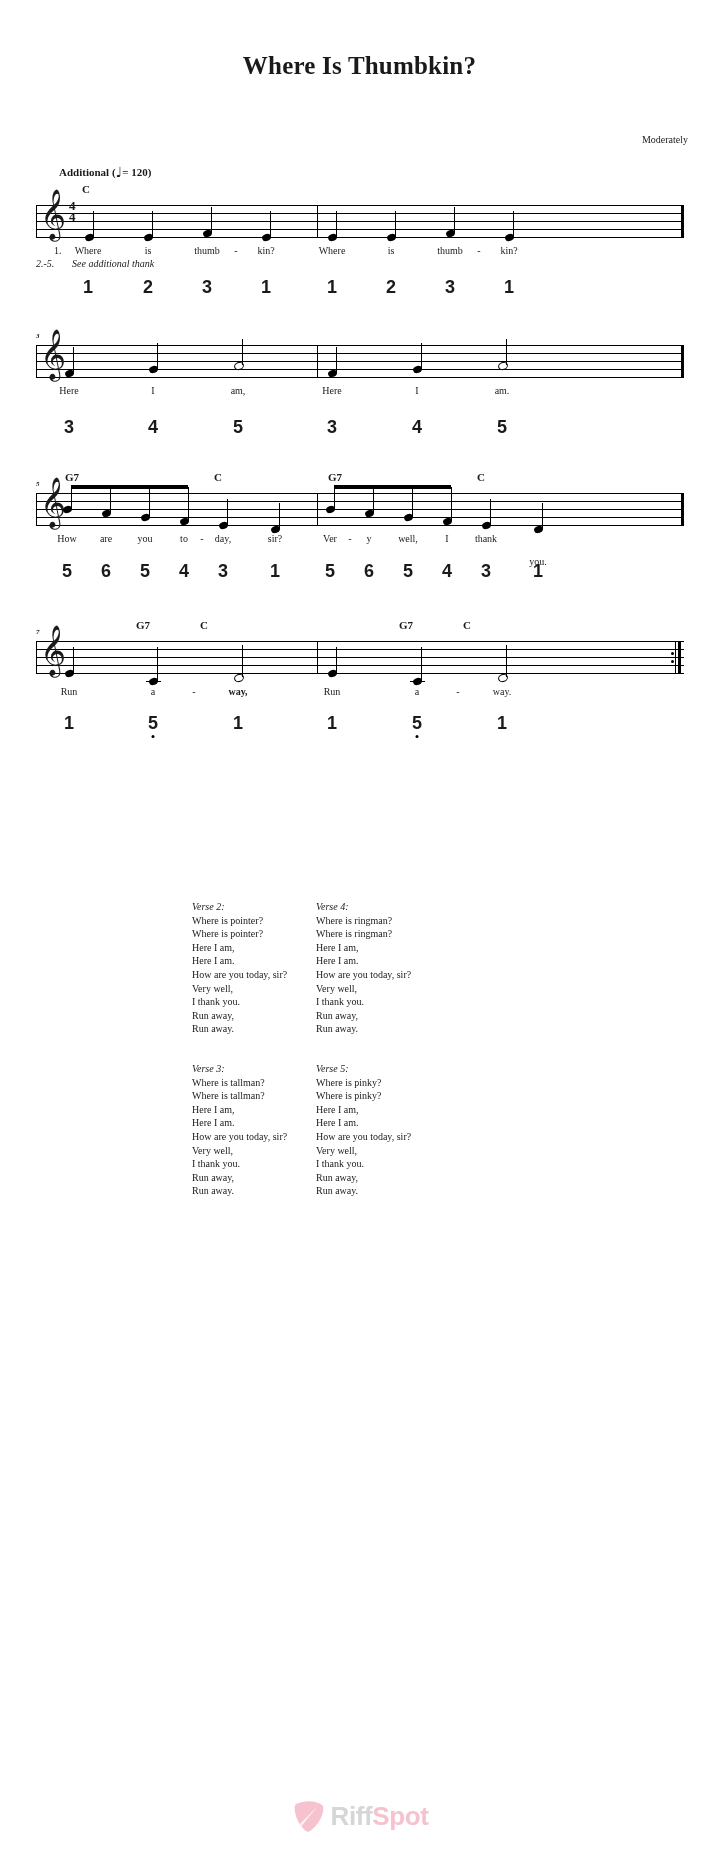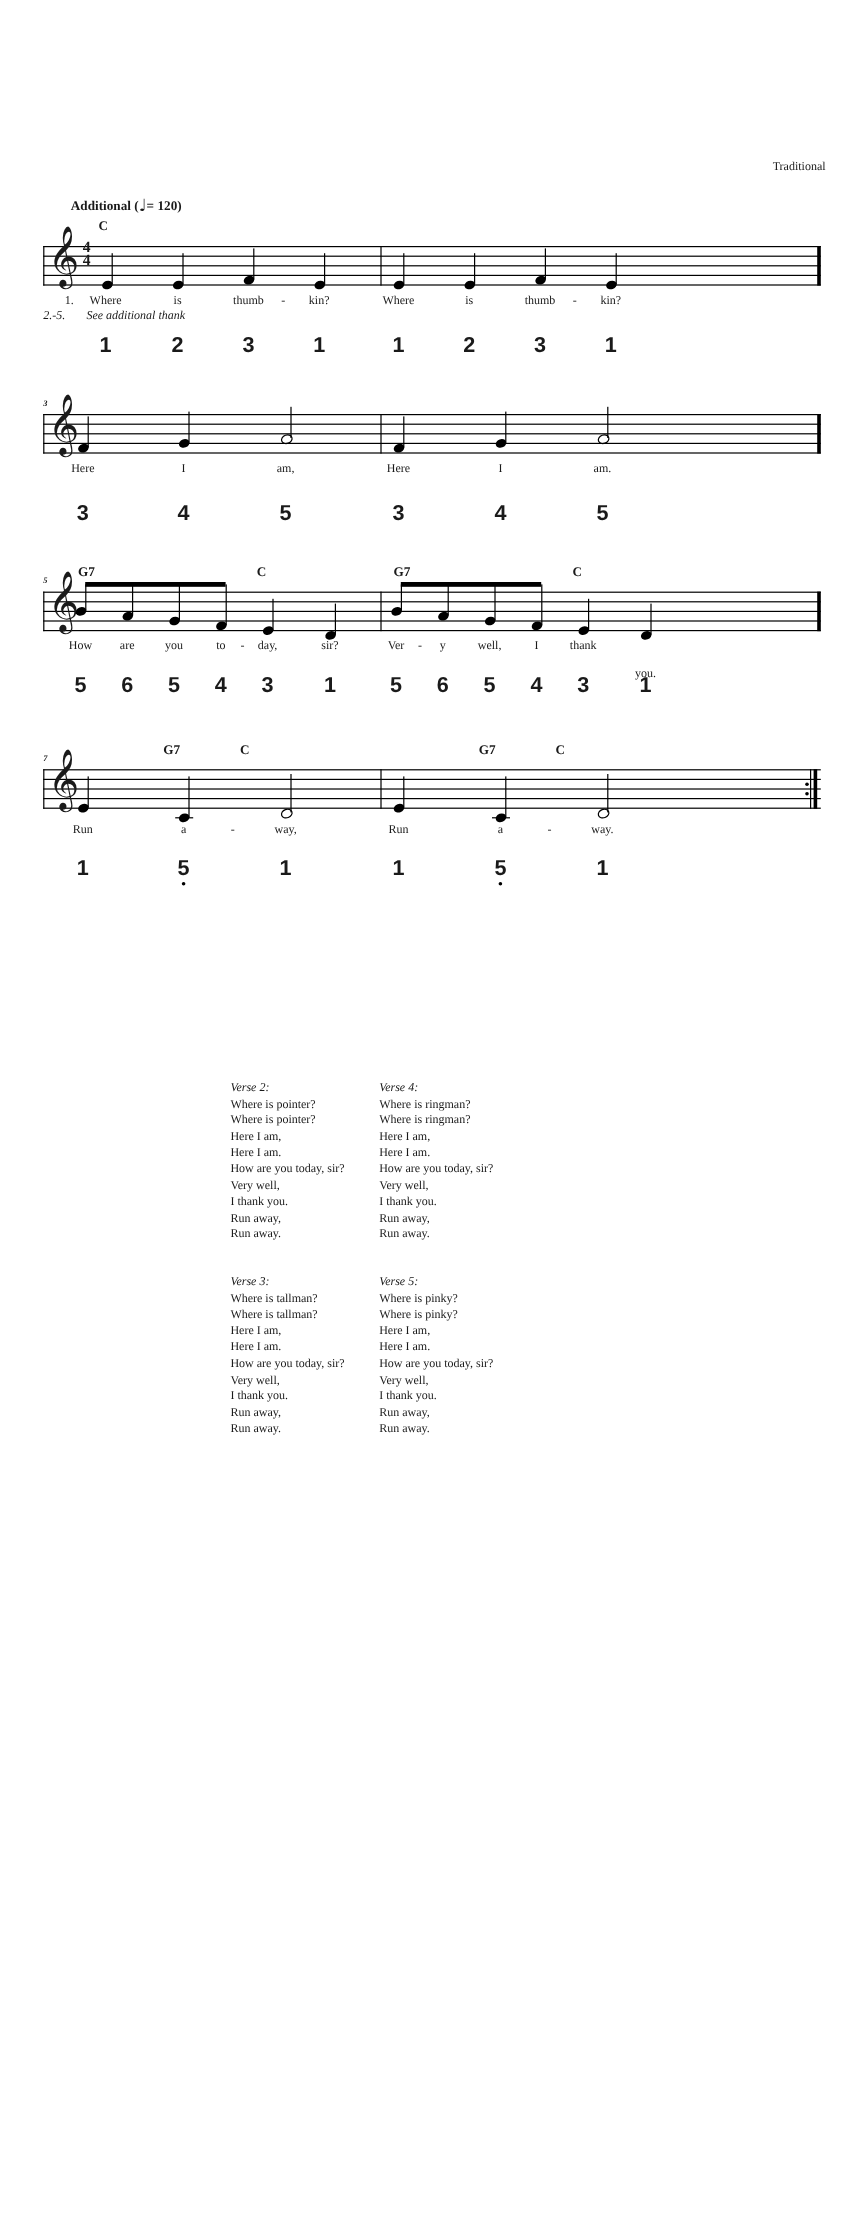--- a/index.html
+++ b/index.html
@@ -245,21 +245,22 @@
     letter-spacing: -.4px;
   }
   .logo-text .riff { color: #d6d6d6; }
   .logo-text .spot { color: #f6c2ce; }
 </style>
 </head>
 <body>
 
 <div class="page">
 
-  <div class="composer">Traditional</div>
+  <div class="song-title">Where Is Thumbkin?</div>
+  <div class="composer">Moderately</div>
   <div class="tempo">
     <span>Additional</span>
     <span>(</span><span class="note-glyph">♩</span><span>= 120)</span>
   </div>
 
   <div class="system" style="top:205px;">
     <div class="chord" style="left:46px;">C</div>
     <div class="staff">
       <div class="line"></div>
       <div class="line"></div>
@@ -536,21 +537,21 @@
         </div>
       <div class="note" style="left:462px; top:33px;">
           <div class="head hollow"></div>
           <div class="stem" style="height:32px; top:-29px;"></div>
         </div>
     </div>
 
     <div class="lyric" style="left:33px; top:45px;">Run</div>
     <div class="lyric" style="left:117px; top:45px;">a</div>
     <div class="lyric" style="left:158px; top:45px;">-</div>
-    <div class="lyric" style="left:202px; top:45px;">way,</div>
+    <div class="lyric" style="left:202px; top:45px;font-weight:bold;">way,</div>
     <div class="lyric" style="left:296px; top:45px;">Run</div>
     <div class="lyric" style="left:381px; top:45px;">a</div>
     <div class="lyric" style="left:422px; top:45px;">-</div>
     <div class="lyric" style="left:466px; top:45px;">way.</div>
 
     <div class="finger" style="left:33px; top:72px;">1</div>
     <div class="finger" style="left:117px; top:72px;"><span>5</span><span class="lh-dot"></span></div>
     <div class="finger" style="left:202px; top:72px;">1</div>
     <div class="finger" style="left:296px; top:72px;">1</div>
     <div class="finger" style="left:381px; top:72px;"><span>5</span><span class="lh-dot"></span></div>
@@ -603,14 +604,29 @@
     <div>Where is pinky?</div>
     <div>Here I am,</div>
     <div>Here I am.</div>
     <div>How are you today, sir?</div>
     <div>Very well,</div>
     <div>I thank you.</div>
     <div>Run away,</div>
     <div>Run away.</div>
   </div>
 
+  <div class="logo">
+    <svg class="logo-pick" width="36" height="36" viewBox="0 0 36 36">
+      <path d="M4 7 C12 2, 26 2, 32 8 C34 18, 24 31, 17 34 C10 31, 2 17, 4 7 Z" fill="#f6c2ce"></path>
+      <path d="M27 8 L12 26 L8 31 L10 25 Z" fill="#ffffff" opacity="0.85"></path>
+      <g stroke="#f6c2ce" stroke-width="1.1">
+        <line x1="24" y1="10" x2="21" y2="7"></line>
+        <line x1="21.5" y1="13" x2="18.5" y2="10"></line>
+        <line x1="19" y1="16" x2="16" y2="13"></line>
+        <line x1="16.5" y1="19" x2="13.5" y2="16"></line>
+      </g>
+    </svg>
+    <div class="logo-text">
+      <span class="riff">Riff</span><span class="spot">Spot</span>
+    </div>
+  </div>
 
 </div>
 
 </body></html>

